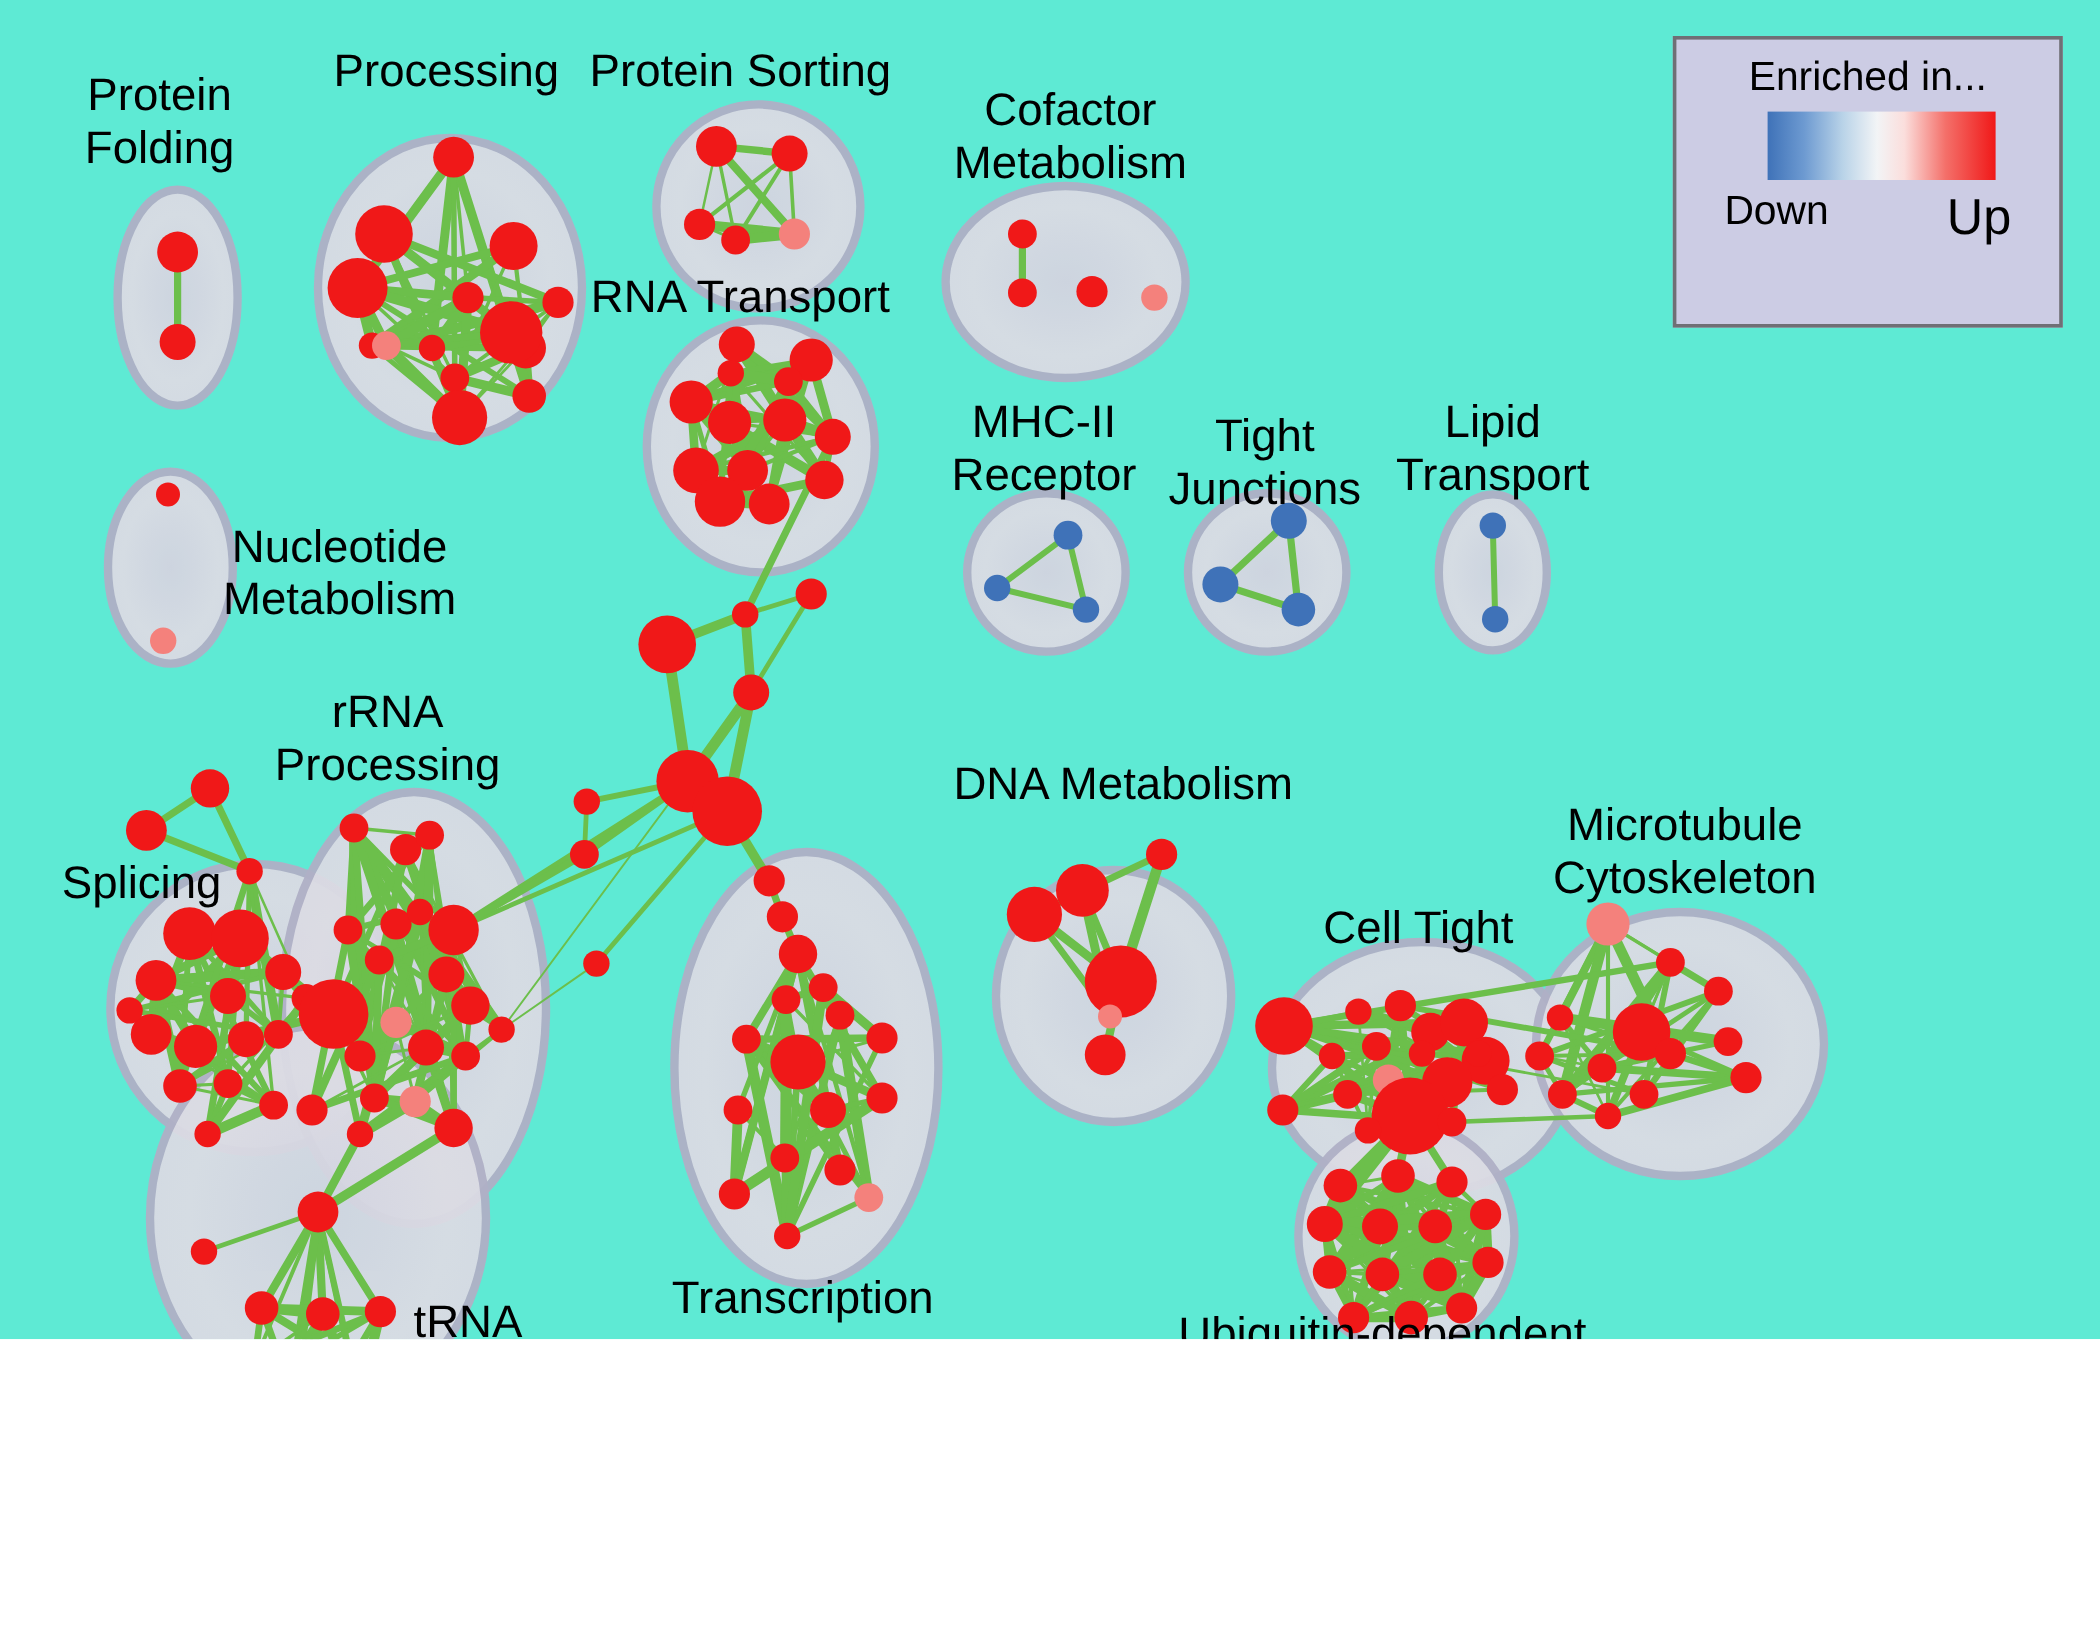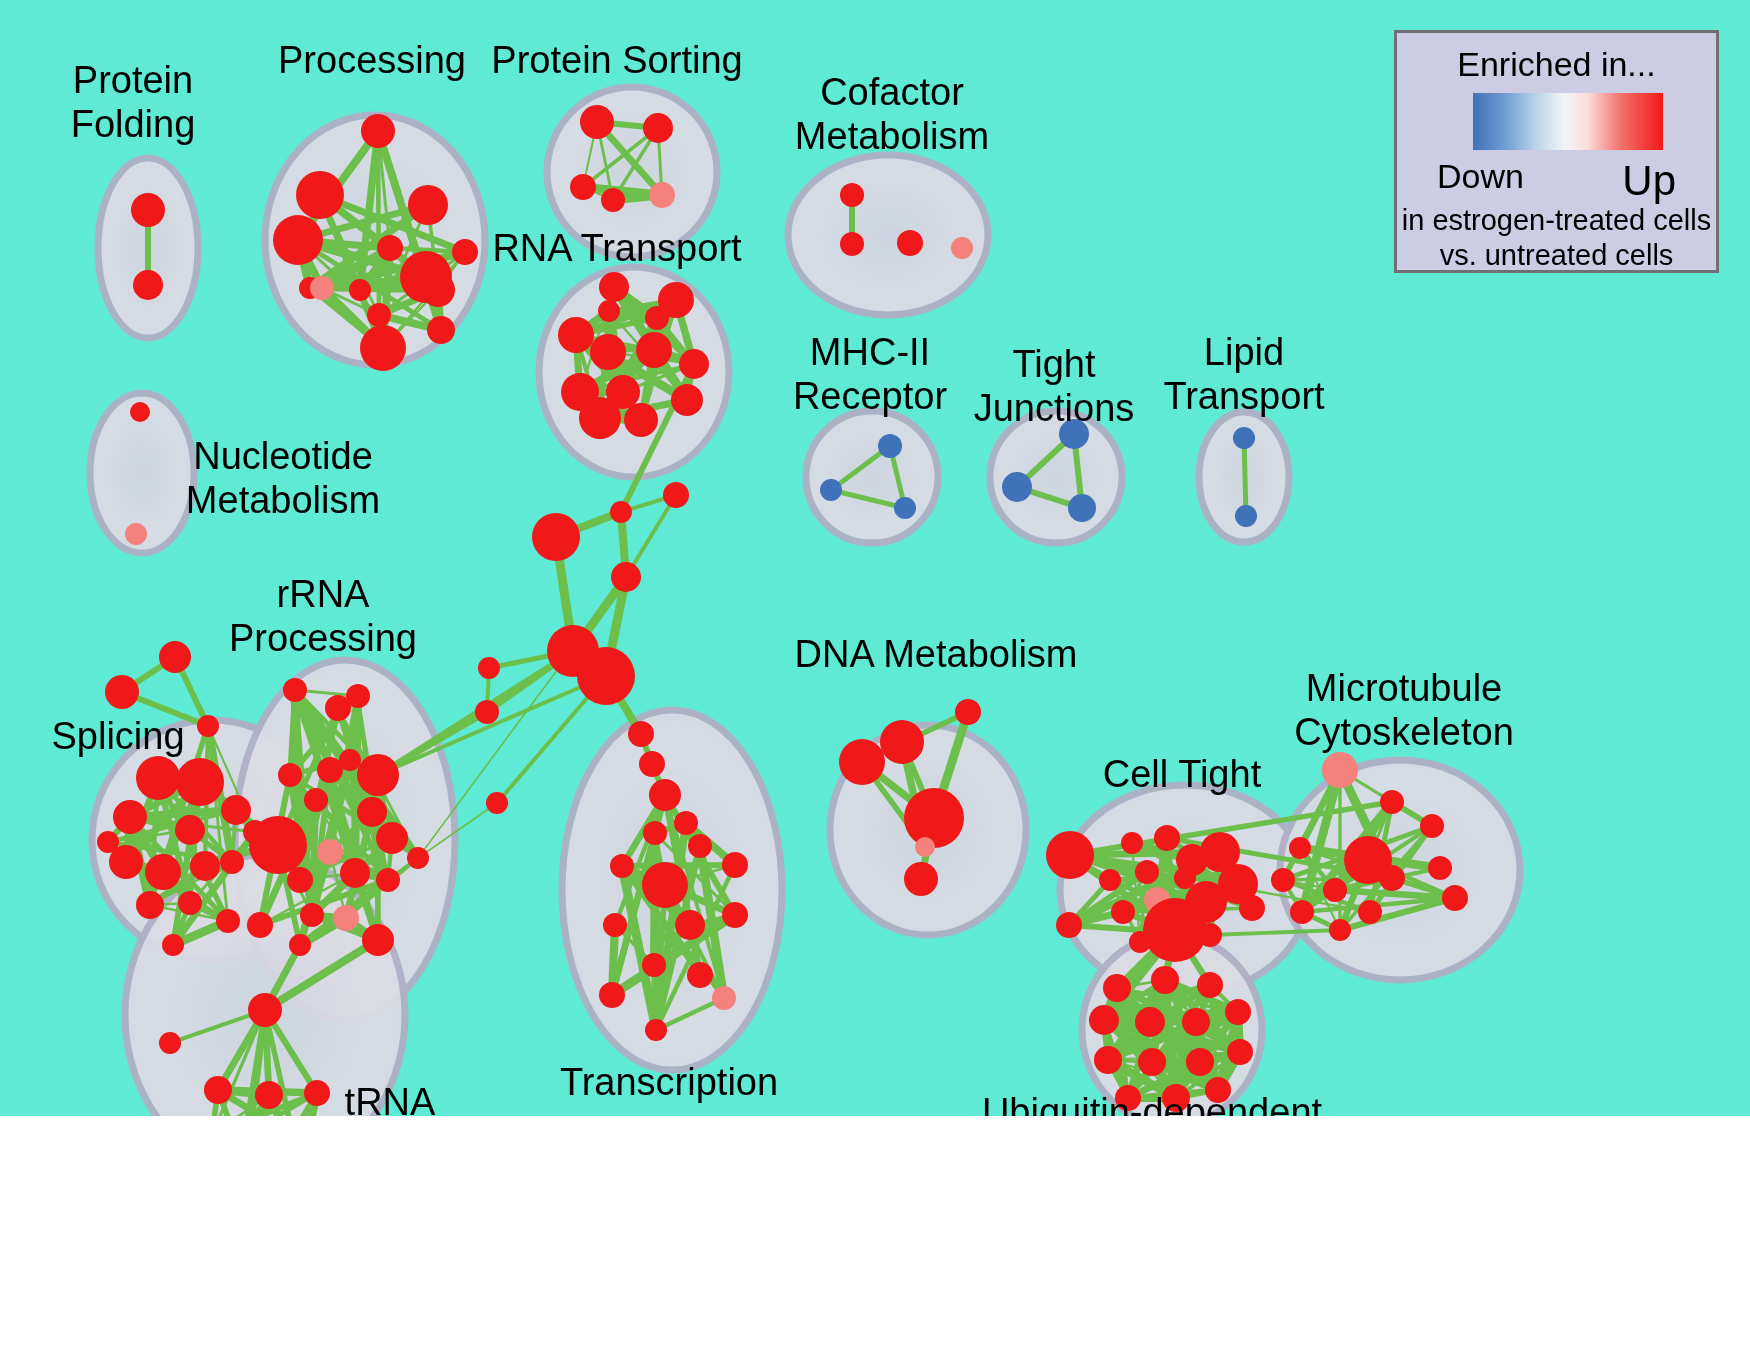--- a/index.html
+++ b/index.html
@@ -770,19 +770,15 @@
 Cytoskeleton</div>
       <div class="lbl c" style="left: 1152px; top: 1090px;">Ubiquitin-dependent
 Protein Degradation</div>
     </div>
 
   <div id="legend">
     <div class="ltitle">Enriched in...</div>
     <div class="bar"></div>
     <div class="down">Down</div>
     <div class="up">Up</div>
-    <div class="sub">
-      <span>in estrogen-treated cells</span><br>
-      <span>vs. untreated cells</span>
-    </div>
   </div>
 
 </div>
 
 </body></html>

